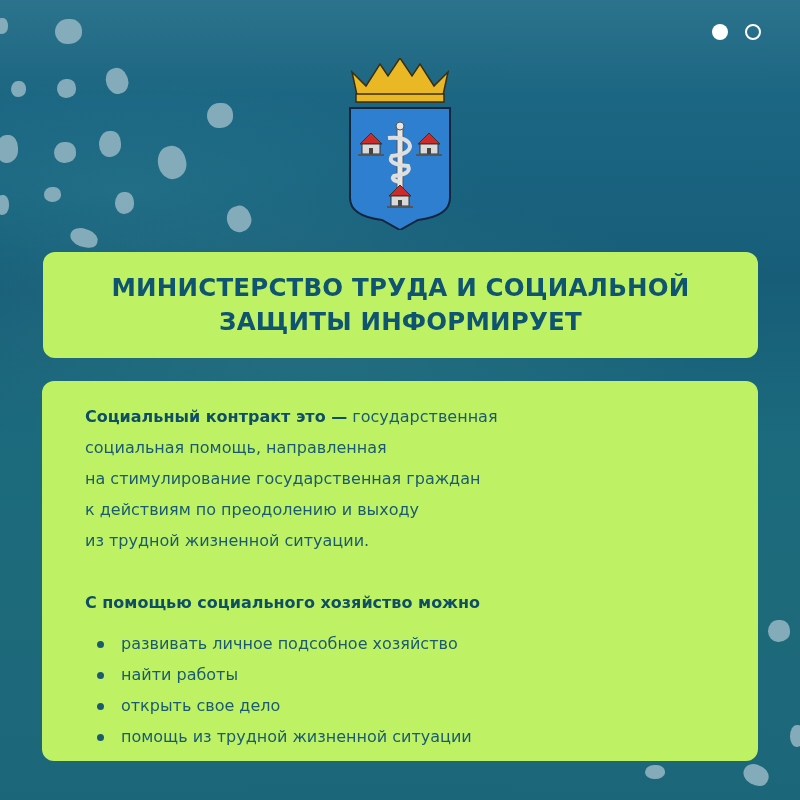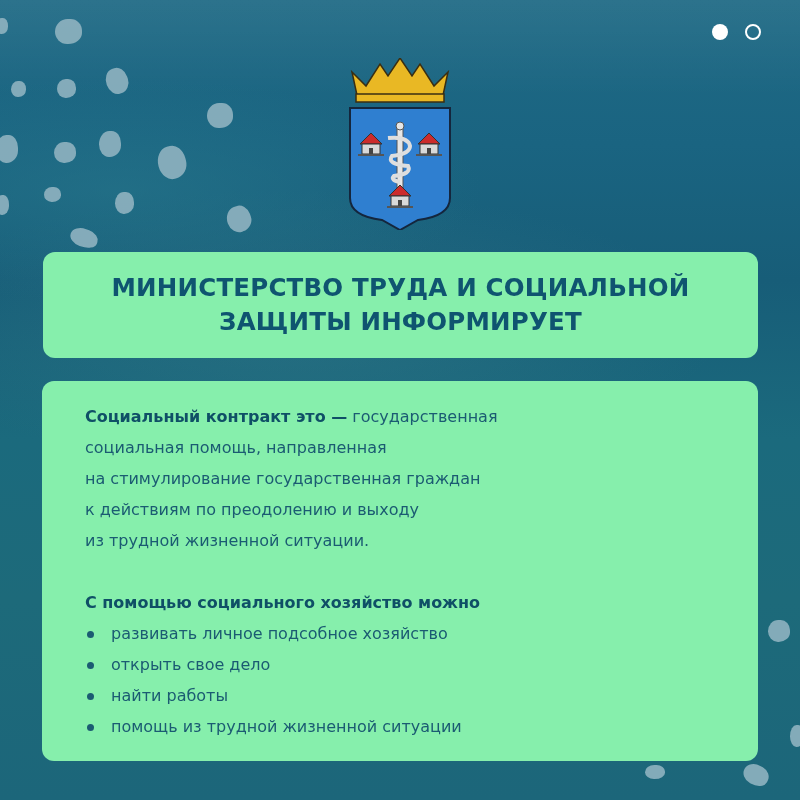--- a/index.html
+++ b/index.html
@@ -19,34 +19,34 @@
       position: absolute; background: #8fb3c0; opacity: 0.9;
       border-radius: 50% 45% 55% 48% / 55% 50% 48% 52%;
     }
     .pager { position: absolute; top: 24px; left: 712px; display: flex; gap: 17px; }
     .dot { width: 16px; height: 16px; border-radius: 50%; box-sizing: border-box; }
     .dot.active { background: #ffffff; }
     .dot.inactive { border: 2.5px solid #ffffff; background: transparent; }
 
     .emblem { position: absolute; left: 344px; top: 58px; width: 112px; height: 172px; }
 
-    .card { position: absolute; background: #86efac; border-radius: 12px; }
+    .card { position: absolute; background: #bef264; border-radius: 12px; }
     .title-card { left: 43px; top: 252px; width: 715px; height: 106px;
       display: flex; flex-direction: column; align-items: center; justify-content: center; }
     .title-line {
       font-family: "DejaVu Sans", sans-serif; font-weight: bold; color: #0f5470;
       font-size: 24.5px; letter-spacing: 0.2px; line-height: 34px; text-align: center;
     }
     .body-card { left: 42px; top: 381px; width: 716px; height: 380px; }
     .body-text { position: absolute; left: 43px; top: 20px; width: 650px;
       color: #1b5b72; font-size: 16px; line-height: 31px; }
     .para-line { white-space: nowrap; }
     .b { font-weight: bold; color: #0f4f66; }
     .section-title { margin-top: 31px; font-weight: bold; color: #0f4f66; white-space: nowrap; }
-    .bullet-list { list-style: none; margin: 0; padding: 0; }
+    .bullet-list { list-style: none; margin: 10px; padding: 0; }
     .bullet-item { position: relative; padding-left: 26px; white-space: nowrap; }
     .bullet-item .bdot { position: absolute; left: 2px; top: 13px; width: 7px; height: 7px;
       border-radius: 50%; background: #1b5b72; }
   </style>
 </head>
 <body>
 
 <div class="bg-sea"></div>
 
 <div>
@@ -118,18 +118,18 @@
   <div class="body-text">
     <div class="para-line"><span class="b">Социальный контракт это</span><span class="b"> —</span><span> государственная</span></div>
     <div class="para-line">социальная помощь, направленная</div>
     <div class="para-line">на стимулирование государственная граждан</div>
     <div class="para-line">к действиям по преодолению и выходу</div>
     <div class="para-line">из трудной жизненной ситуации.</div>
 
     <div class="section-title">С помощью социального хозяйство можно</div>
     <ul class="bullet-list">
       <li class="bullet-item"><span class="bdot"></span><span>развивать личное подсобное хозяйство</span></li>
+      <li class="bullet-item"><span class="bdot"></span><span>найти работы</span></li>
       <li class="bullet-item"><span class="bdot"></span><span>открыть свое дело</span></li>
-      <li class="bullet-item"><span class="bdot"></span><span>найти работы</span></li>
       <li class="bullet-item"><span class="bdot"></span><span>помощь из трудной жизненной ситуации</span></li>
     </ul>
   </div>
 </div>
 
 </body></html>

